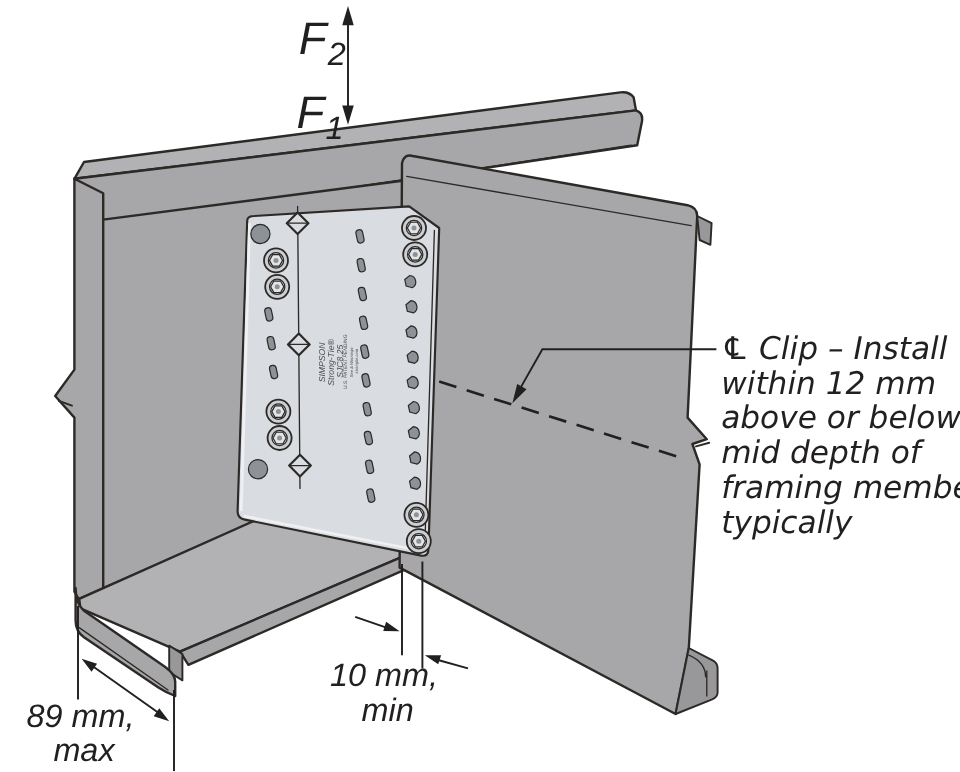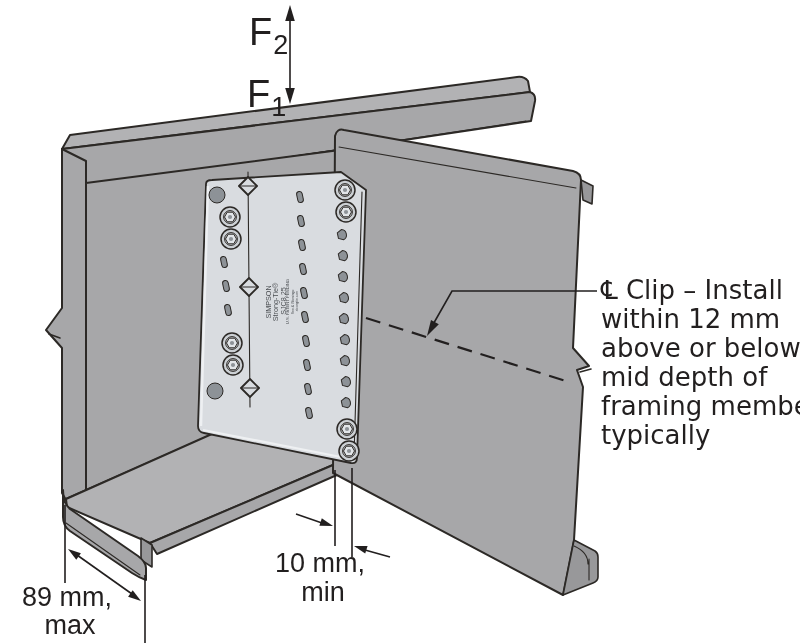--- a/index.html
+++ b/index.html
@@ -1,16 +1,16 @@
 <!DOCTYPE html>
 <html style="--member_gray: #a7a7a9; --member_top_gray: #b2b2b4; --member_dark_gray: #98989a; --clip_gray: #d9dce0; --hole_gray: #8d9297; --outline: #2c2926; --text: #221f1f;"><head>
 <meta charset="utf-8">
 <style>
   html,body{margin:0;padding:0;background:#ffffff;}
-  .stage{width:800px;height:643px;position:relative;background:#fff;overflow:hidden;}
+  .stage{width:800px;height:643px;position:relative;background:#fff;overflow:hidden;font-style:italic;}
   svg{display:block;}
   
   .f-top   {fill:var(--member_top_gray,#b2b2b4);stroke:var(--outline,#2c2926);stroke-width:2;stroke-linejoin:round;}
   .f-face  {fill:var(--member_gray,#a7a7a9);stroke:var(--outline,#2c2926);stroke-width:2;stroke-linejoin:round;}
   .f-dark  {fill:var(--member_dark_gray,#98989a);stroke:var(--outline,#2c2926);stroke-width:1.6;stroke-linejoin:round;}
   .f-clip  {fill:var(--clip_gray,#d9dce0);stroke:var(--outline,#2c2926);stroke-width:1.8;stroke-linejoin:round;}
   .f-hole  {fill:var(--hole_gray,#8d9297);stroke:var(--outline,#2c2926);stroke-width:1;}
   .ln      {stroke:var(--outline,#2c2926);fill:none;stroke-linecap:round;}
   .thin    {stroke-width:1.1;}
   .mid     {stroke-width:1.6;}

